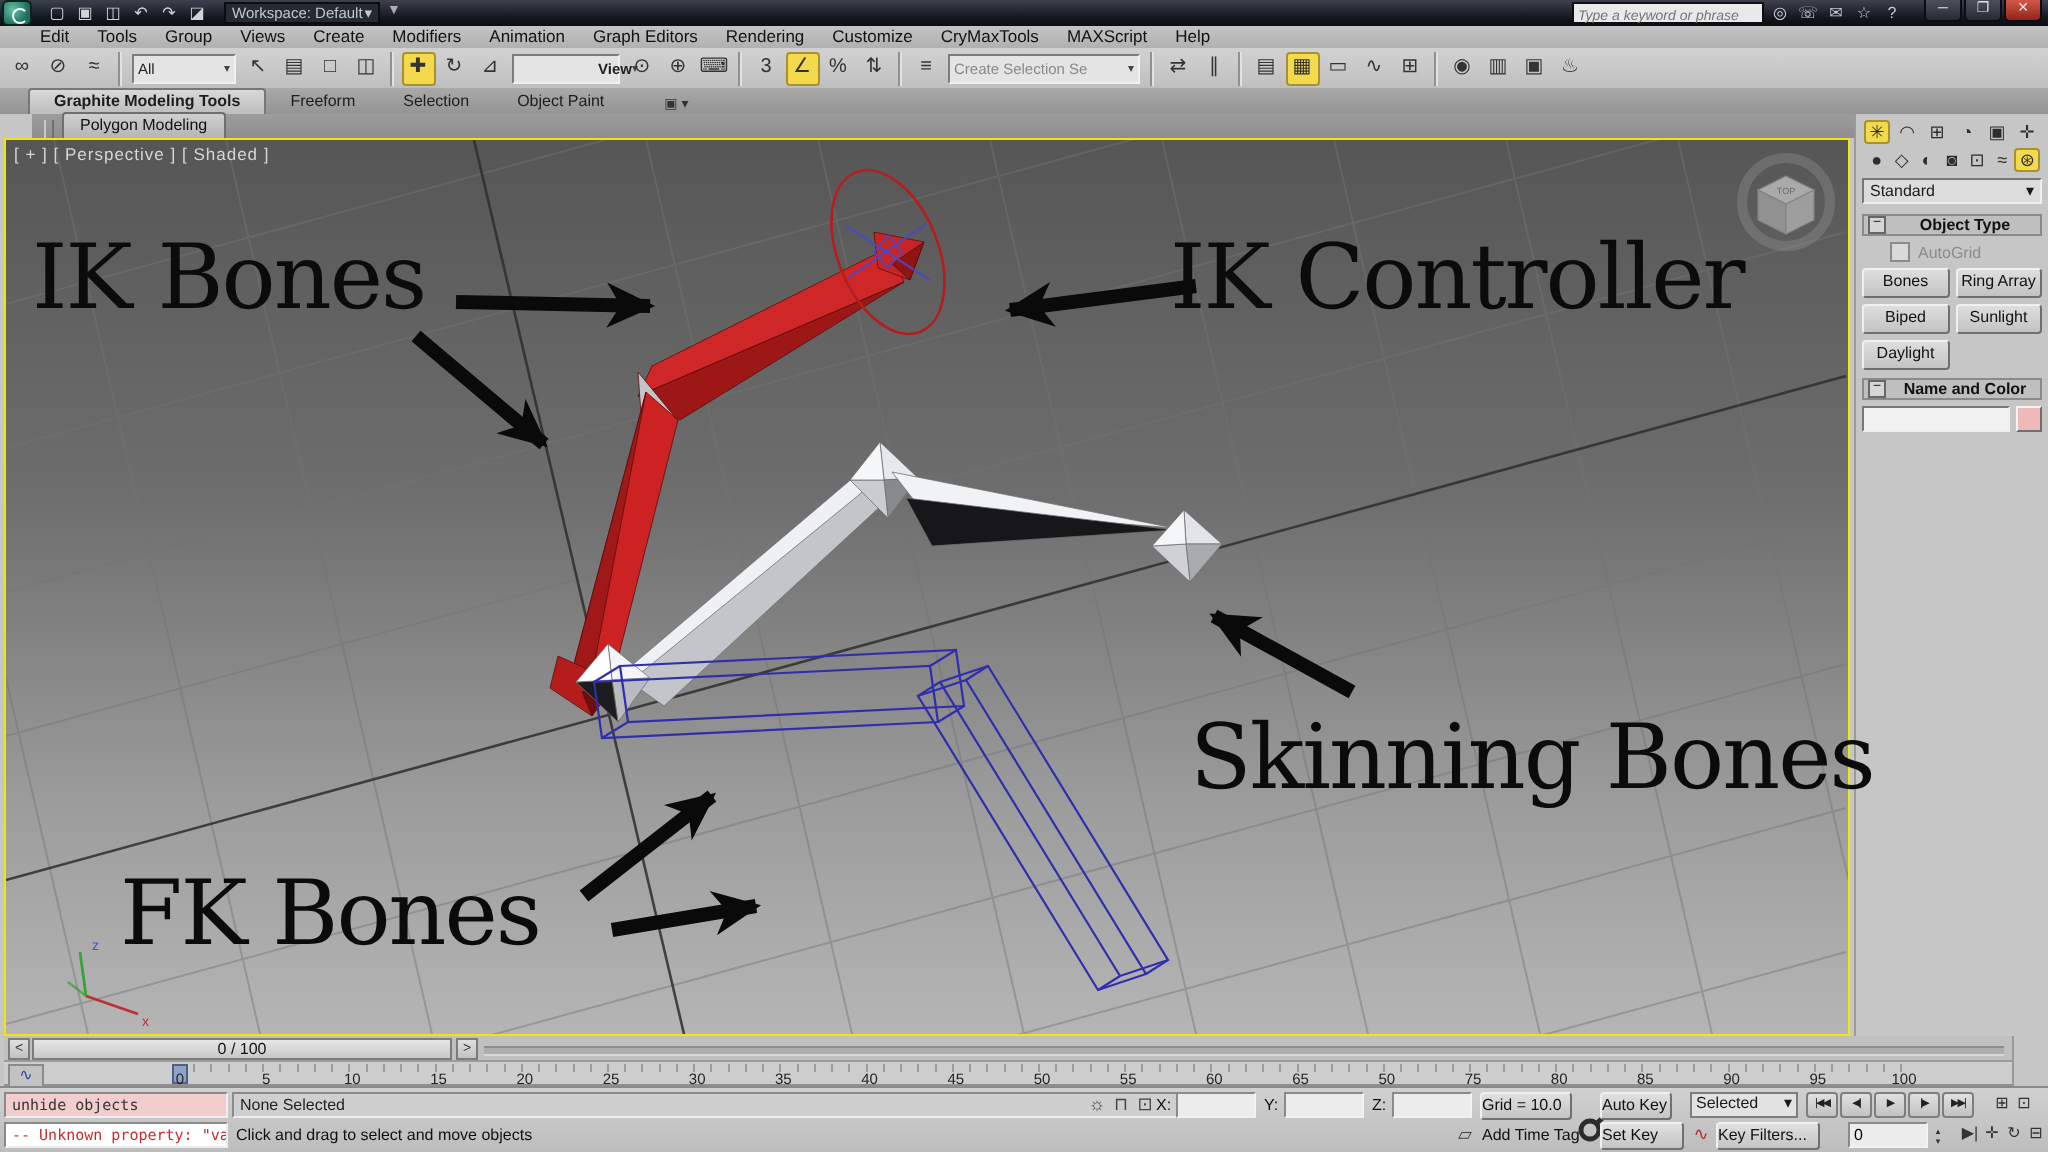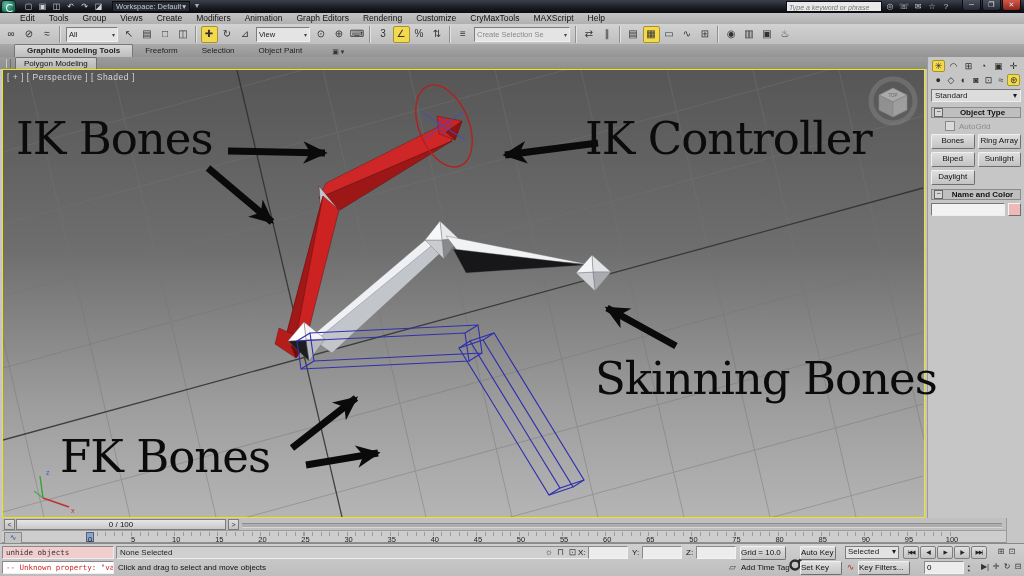--- a/index.html
+++ b/index.html
@@ -36,21 +36,21 @@
   .sep{width:1px;height:17px;background:#909090;margin:0 3px;border-right:1px solid #e2e2e2}
   .dd{height:15px;background:#e4e4e4;border:1px solid #7d7d7d;border-bottom-color:#f0f0f0;border-right-color:#f0f0f0;
       display:flex;align-items:center;justify-content:space-between;font-size:7.5px;color:#222;padding:0 2px;box-sizing:border-box;margin:0 2px}
   .dd u{text-decoration:none;font-size:6px;color:#444}
   .dd.w52{width:52px}.dd.w54{width:54px}.dd.w96{width:96px}.dd .ph{color:#8a8a8a}
   
   #ribbontabs{left:0;top:44px;width:1024px;height:13px;background:linear-gradient(#a9a9a9,#949494);display:flex;align-items:flex-end;padding-left:14px;box-sizing:border-box}
   .rtab{padding:1px 12px;font-size:8px;color:#1d1d1d;line-height:10px}
   .rtab.active{background:linear-gradient(#d8d8d8,#bdbdbd);border:1px solid #777;border-bottom:0;border-radius:2px 2px 0 0;font-weight:bold}
   #ribbon-overflow{margin-left:18px;font-size:7px;color:#333;padding-bottom:1px}
-  #ribbonsub{left:0;top:57px;width:951px;height:12px;background:linear-gradient(#9c9c9c,#8e8e8e);display:flex;align-items:center;padding-left:6px;box-sizing:border-box}
+  #ribbonsub{left:16px;top:57px;width:951px;height:12px;background:linear-gradient(#9c9c9c,#8e8e8e);display:flex;align-items:flex-end;padding-left:6px;box-sizing:border-box}
   #ribbonsub .grip{width:3px;height:9px;border-left:1px solid #c9c9c9;border-right:1px solid #6f6f6f;margin-right:4px}
   #subtab{background:linear-gradient(#cfcfcf,#b5b5b5);border:1px solid #6e6e6e;border-bottom:0;font-size:8px;padding:1px 8px 2px;color:#111;border-radius:2px 2px 0 0}
   
   #viewport{left:2px;top:69px;width:923px;height:449px;border:1px solid #f0e70a;box-sizing:border-box;overflow:hidden;
             background:linear-gradient(#565656,#6e6e6e 40%,#9d9d9d 75%,#b5b5b5)}
   #vplabel{left:4px;top:2px;font-size:8.5px;color:#d6d6d6;letter-spacing:0.5px}
   
   #arrowlayer{left:0;top:0;width:1024px;height:576px;pointer-events:none;z-index:30}
   .anno{position:absolute;z-index:31;font-family:"DejaVu Serif","Liberation Serif",serif;font-size:45px;color:#0b0b0b;letter-spacing:-1px;white-space:nowrap}
   
@@ -174,21 +174,21 @@
     </span>
     <span class="tbi">↖</span>
     <span class="tbi">▤</span>
     <span class="tbi">□</span>
     <span class="tbi">◫</span>
     <i class="sep"></i>
     <span class="tbi active">✚</span>
     <span class="tbi">↻</span>
     <span class="tbi">⊿</span>
     <span class="dd w54">
-      <b style="font-weight: normal;">View</b>
+      <b style="font-weight: bold; margin-left: 40px;">View</b>
       <u>▾</u>
     </span>
     <span class="tbi">⊙</span>
     <span class="tbi">⊕</span>
     <span class="tbi">⌨</span>
     <i class="sep"></i>
     <span class="tbi">3</span>
     <span class="tbi active">∠</span>
     <span class="tbi">%</span>
     <span class="tbi">⇅</span>

